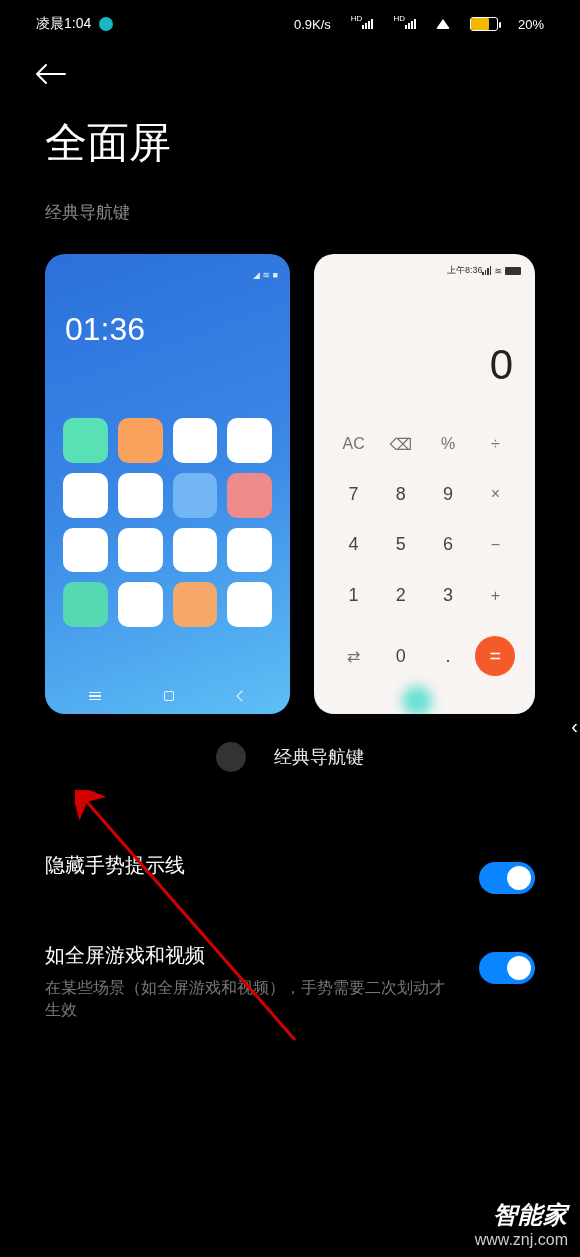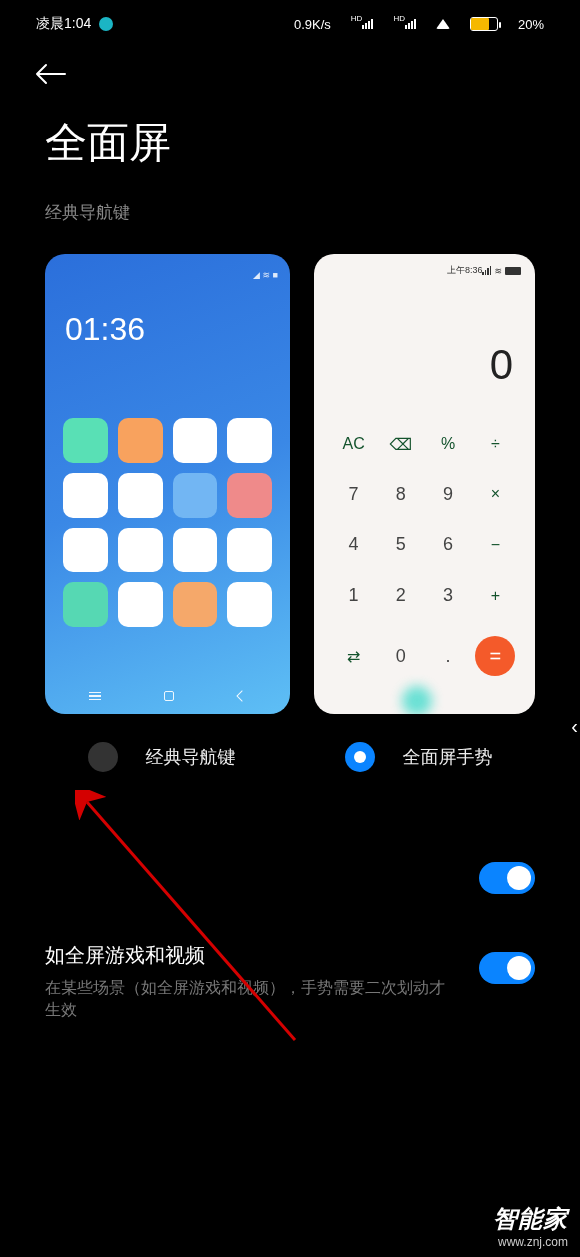--- a/index.html
+++ b/index.html
@@ -114,21 +114,21 @@
       padding: 60px 22px 30px; font-weight: 400;
     }
     .cp-grid {
       display: grid; grid-template-columns: repeat(4, 1fr);
       flex: 1; padding: 8px 16px 30px; row-gap: 14px;
     }
     .cp-btn {
       display: flex; align-items: center; justify-content: center;
       font-size: 18px; color: #444;
     }
-    .cp-btn.op { color: #14532d; font-size: 16px;}
+    .cp-btn.op { color: #737373; font-size: 16px;}
     .cp-btn.eq {
       background: #f45a2a; color: #fff; font-size: 20px;
       width: 40px; height: 40px; border-radius: 50%;
       margin: auto;
     }
     .cp-glow{ position:absolute; bottom:-2px; left:40%; width:30px; height:30px; border-radius:50%; background:#2fd8c8; filter:blur(6px); opacity:0.7;}
 
     .edge-chevron{
       position:absolute; right:2px; top:715px; color:#fff; font-size:20px;
     }
@@ -176,21 +176,21 @@
       content: ''; position: absolute; right: 4px; top: 4px;
       width: 24px; height: 24px; border-radius: 50%; background: #fff;
     }
 
     .watermark {
       position: absolute; bottom: 8px; right: 12px;
       text-align: right;
     }
     .wm-big { font-size: 24px; color: #fff; font-weight: 600;
       font-style: italic; letter-spacing: 1px;}
-    .wm-url { font-size: 12px; color: #ccc;}
+    .wm-url { font-size: 16px; color: #ccc;}
   </style>
 </head>
 <body>
 
 
 
 
 <div class="status-bar">
   <div class="status-left">
     <span>凌晨1:04</span>
@@ -313,40 +313,37 @@
 </div>
 
 <div class="edge-chevron">‹</div>
 
 
 <div class="options">
   <div class="option">
     <span class="radio"></span>
     <span class="option-label">经典导航键</span>
   </div>
-  <div class="option">
-    <span class="radio selected"></span>
-    <span class="option-label">全面屏手势</span>
-  </div>
 </div>
 
 
 <svg class="arrow-overlay" width="230" height="260">
   <defs>
     <marker id="ah" markerWidth="12" markerHeight="12" refX="3" refY="6" orient="auto">
       <path d="M0,0 L12,6 L0,12 L3,6 Z" fill="#d40000"></path>
     </marker>
   </defs>
   <line x1="220" y1="250" x2="12" y2="12" stroke="#d40000" stroke-width="3" marker-end="url(#ah)"></line>
 </svg>
 
 
 <div class="settings">
   <div class="setting-row">
     <div class="setting-text">
+      <div class="setting-title">隐藏手势提示线</div>
     </div>
     <div class="toggle"></div>
   </div>
   <div class="setting-row">
     <div class="setting-text">
       <div class="setting-title">如全屏游戏和视频</div>
       <div class="setting-desc">在某些场景（如全屏游戏和视频），手势需要二次划动才生效</div>
     </div>
     <div class="toggle"></div>
   </div>

